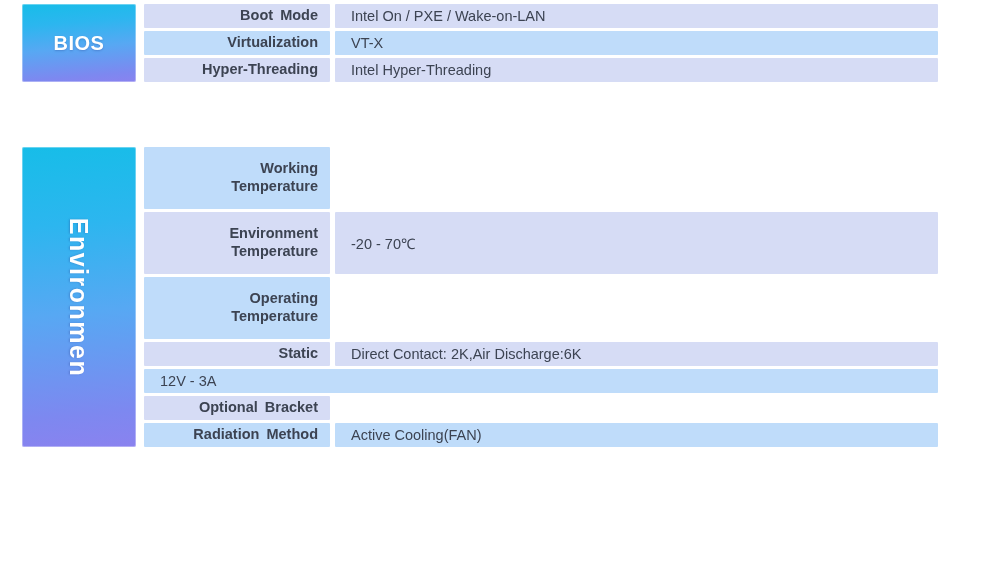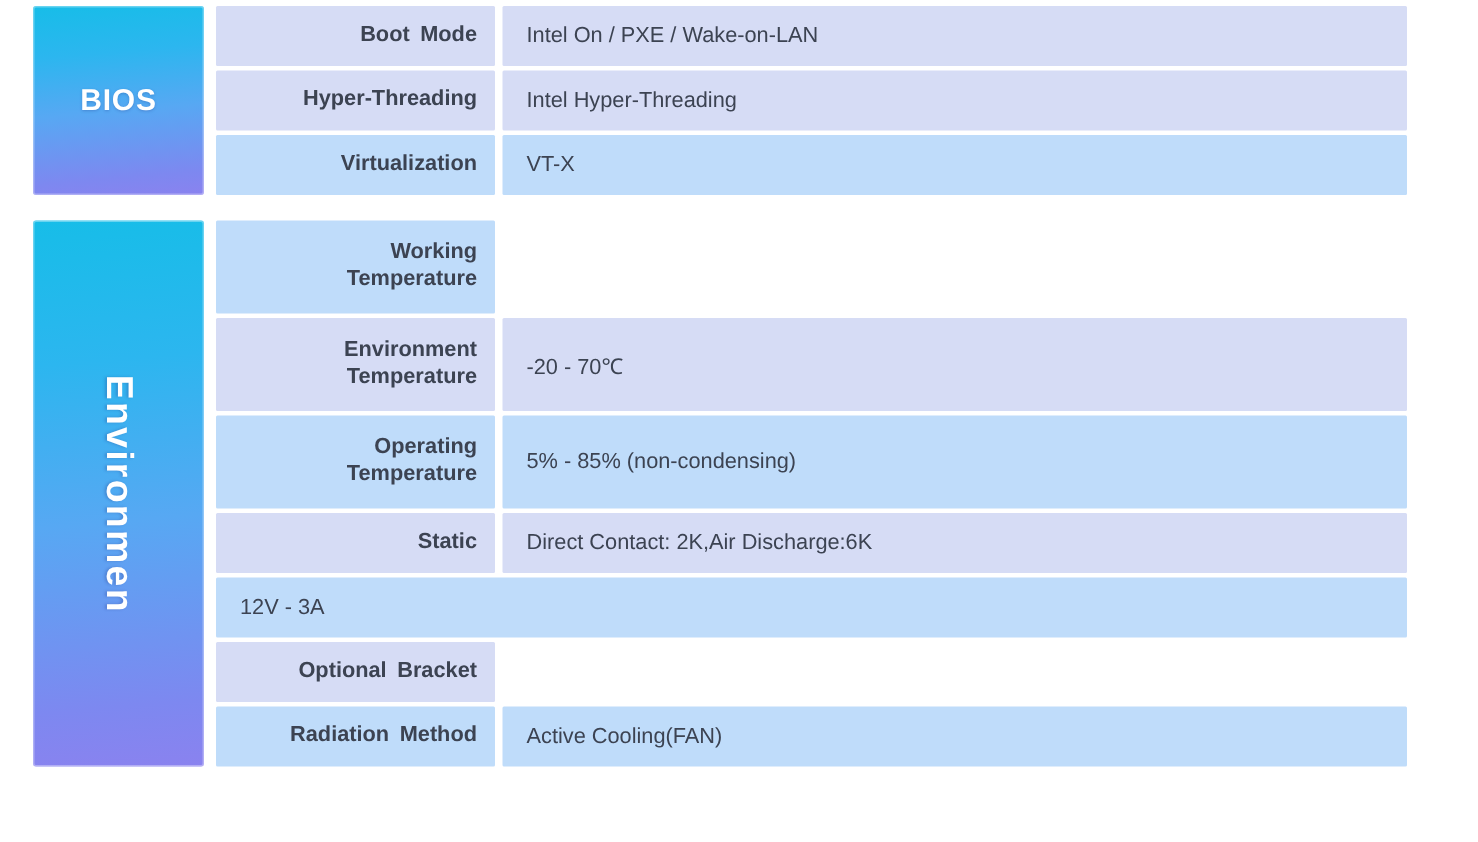--- a/index.html
+++ b/index.html
@@ -105,21 +105,21 @@
     color: #3c4352;
     font-weight: normal;
     border-radius: 1px;
   }
 
   
   .tint-a .row-label, .tint-a .row-value { background: #d6dcf5; }
   .tint-b .row-label, .tint-b .row-value { background: #bfdcfa; }
 
   
-  .h-std  { height: 40px; }
+  .h-std  { height: 24px; }
   .h-tall { height: 62px; }
 
   .row-label .stacked {
     display: block;
   }
 </style>
 </head>
 <body>
 
 <div class="spec-page">
@@ -130,32 +130,32 @@
     </div>
     <div class="rows">
 
       <div class="spec-row tint-a h-std">
         <div class="row-label">
           <span class="stacked">Boot  Mode</span>
         </div>
         <div class="row-value">Intel On / PXE / Wake-on-LAN</div>
       </div>
 
+      <div class="spec-row tint-b h-std">
+        <div class="row-label">
+          <span class="stacked">Virtualization</span>
+        </div>
+        <div class="row-value">VT-X</div>
+      </div>
+
       <div class="spec-row tint-a h-std">
         <div class="row-label">
           <span class="stacked">Hyper-Threading</span>
         </div>
         <div class="row-value">Intel Hyper-Threading</div>
-      </div>
-
-      <div class="spec-row tint-b h-std">
-        <div class="row-label">
-          <span class="stacked">Virtualization</span>
-        </div>
-        <div class="row-value">VT-X</div>
       </div>
 
     </div>
   </div>
 
   <div class="spec-section" id="section-env">
     <div class="cat-cell">
       <span class="cat-label vertical">Environmen</span>
     </div>
     <div class="rows">
@@ -179,21 +179,20 @@
         <div class="row-value">-20 - 70℃</div>
       </div>
 
       <div class="spec-row tint-b h-tall">
         <div class="row-label">
           <div>
             <span class="stacked">Operating</span>
             <span class="stacked">Temperature</span>
           </div>
         </div>
-        <div class="row-value">5% - 85% (non-condensing)</div>
       </div>
 
       <div class="spec-row tint-a h-std">
         <div class="row-label">
           <span class="stacked">Static</span>
         </div>
         <div class="row-value">Direct Contact: 2K,Air Discharge:6K</div>
       </div>
 
       <div class="spec-row tint-b h-std">

